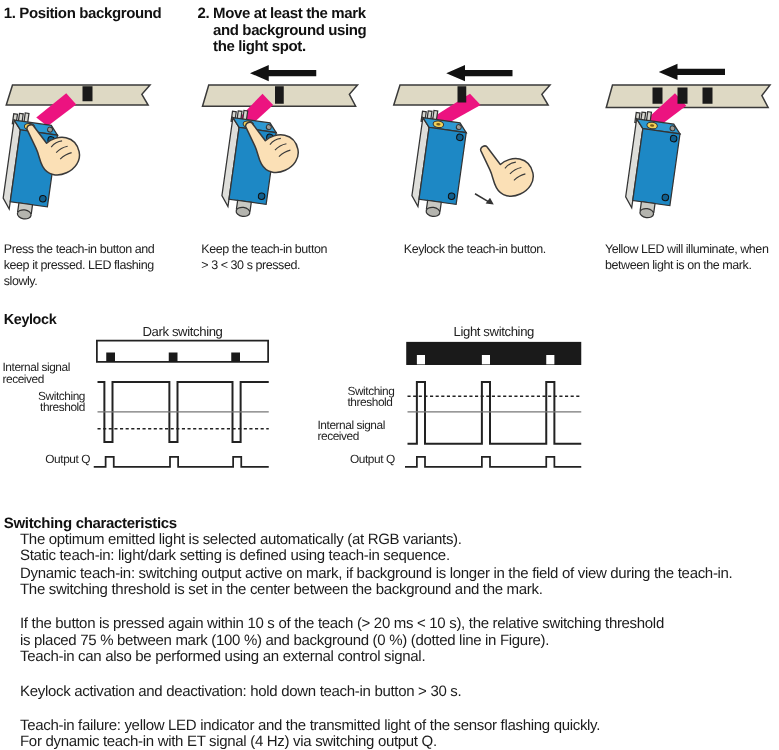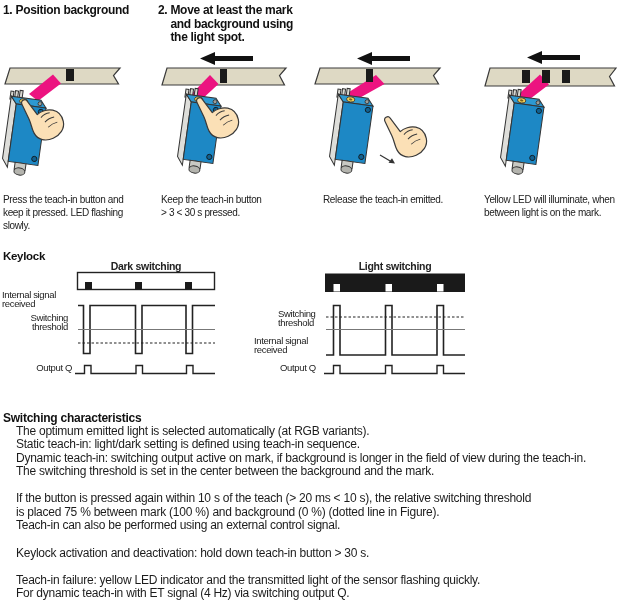--- a/index.html
+++ b/index.html
@@ -9,21 +9,21 @@
   .step-head{position:absolute;top:4px;display:flex;gap:3px;font-weight:bold;
              font-size:12px;line-height:13.5px;letter-spacing:-0.3px;color:#111;}
   .panel{position:absolute;top:48px;}
   .caption{position:absolute;top:193px;font-size:10px;line-height:13px;
            letter-spacing:-0.35px;color:#222;}
   .example-label{position:absolute;left:3px;top:250px;font-weight:bold;font-size:11.5px;
                  letter-spacing:-0.3px;color:#111;}
   .diagram{position:absolute;top:258px;width:250px;height:140px;}
   .diagram svg{position:absolute;left:0;top:0;}
   .dg-title{position:absolute;top:2px;text-align:center;font-size:10.5px;
-            letter-spacing:-0.3px;color:#222;font-weight:bold;}
+            letter-spacing:-0.3px;color:#222;}
   .dg-label{position:absolute;font-size:9.5px;line-height:8.5px;letter-spacing:-0.35px;color:#222;}
   .char-heading{position:absolute;left:3px;top:411px;font-weight:bold;font-size:12px;
                 letter-spacing:-0.25px;color:#111;}
   .para{position:absolute;left:0;width:618px;font-size:12px;line-height:13.6px;
         letter-spacing:-0.25px;color:#1c1c1c;margin-left:16px;}
 </style>
 </head>
 <body>
 
 <div class="page">
@@ -105,21 +105,21 @@
     <rect x="62" y="22" width="8" height="13" fill="#1a1a1a"></rect>
     <rect x="82" y="22" width="8" height="13" fill="#1a1a1a"></rect>
     <use href="#def-sensor" xlink:href="#def-sensor" transform="translate(20,46) rotate(8 20 40)"></use>
   </svg>
 
   <div class="caption pre" style="left:3px;width:152px">Press the teach-in button and
 keep it pressed. LED flashing
 slowly.</div>
   <div class="caption pre" style="left:161px;width:152px">Keep the teach-in button
 &gt; 3 &lt; 30 s pressed.</div>
-  <div class="caption pre" style="left:323px;width:152px">Release the teach-in emitted.</div>
+  <div class="caption pre" style="left:323px;width:152px">Keylock the teach-in button.</div>
   <div class="caption pre" style="left:484px;width:139px">Yellow LED will illuminate, when
 between light is on the mark.</div>
 
   <div class="example-label">Keylock</div>
 
   <div class="diagram" style="left:0">
     <div class="dg-title" style="left:77px;width:138px">Dark switching</div>
     <svg width="250" height="140" viewBox="0 0 250 140">
       <rect x="77.5" y="14.5" width="137" height="17" fill="#fff" stroke="#222" stroke-width="1.4"></rect>
       <rect x="85" y="24" width="7" height="7.5" fill="#1a1a1a"></rect>

